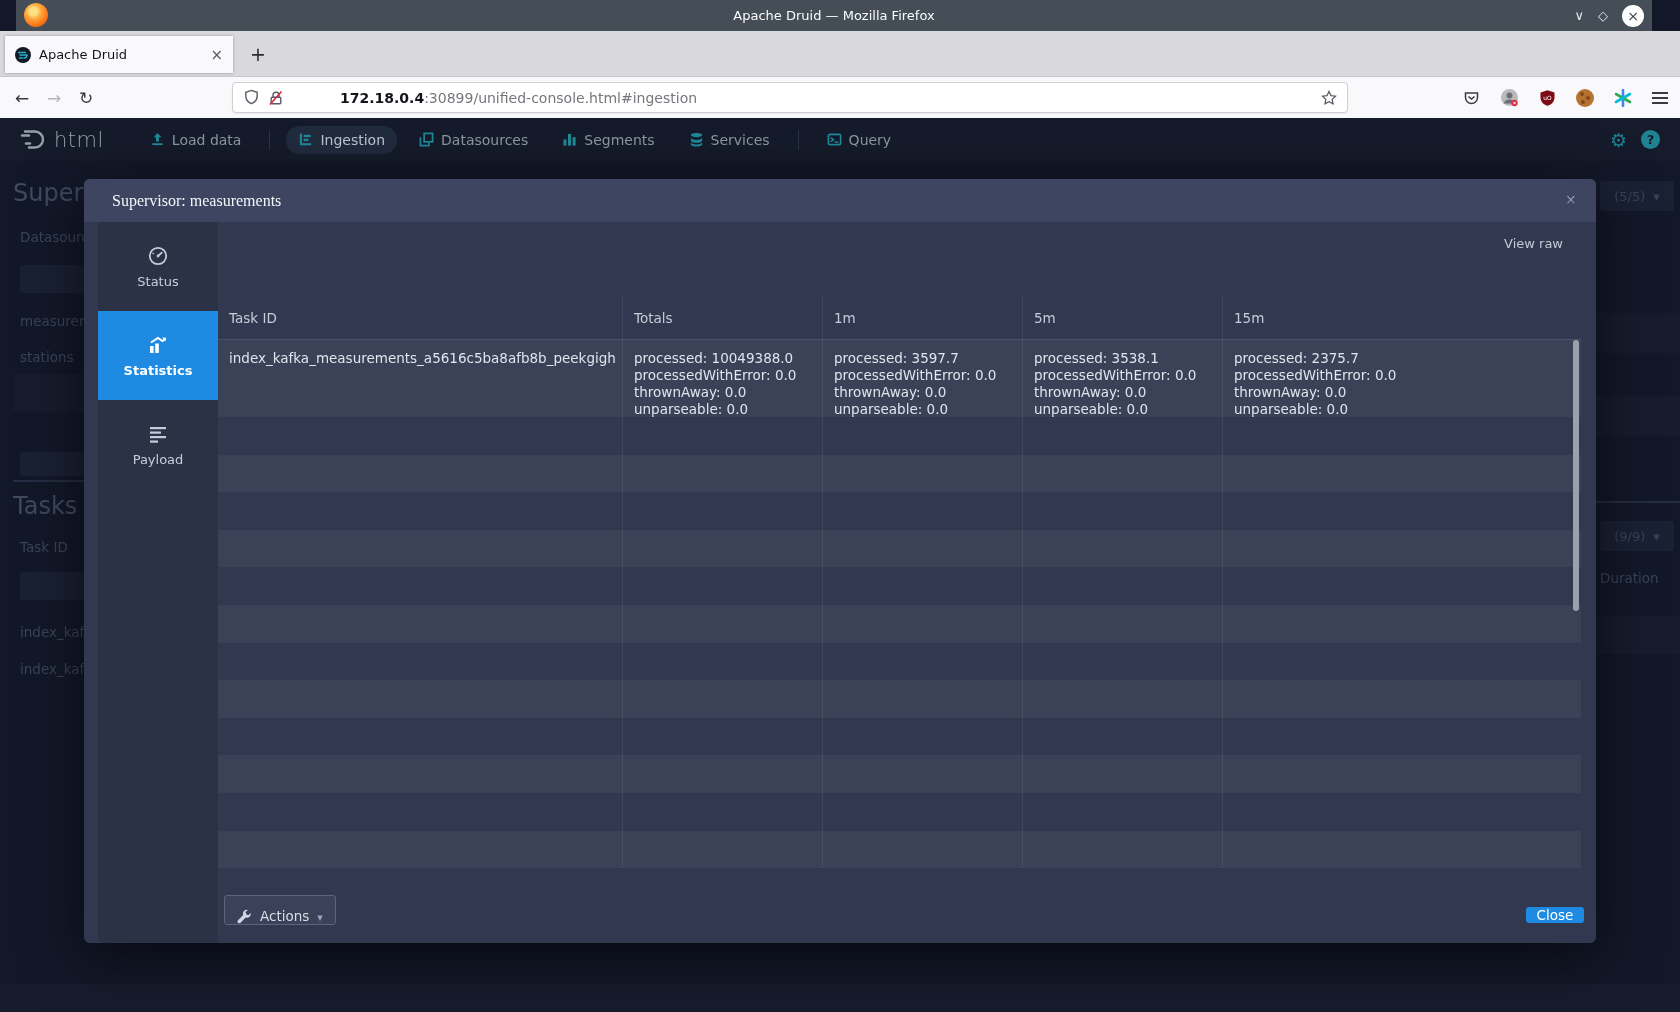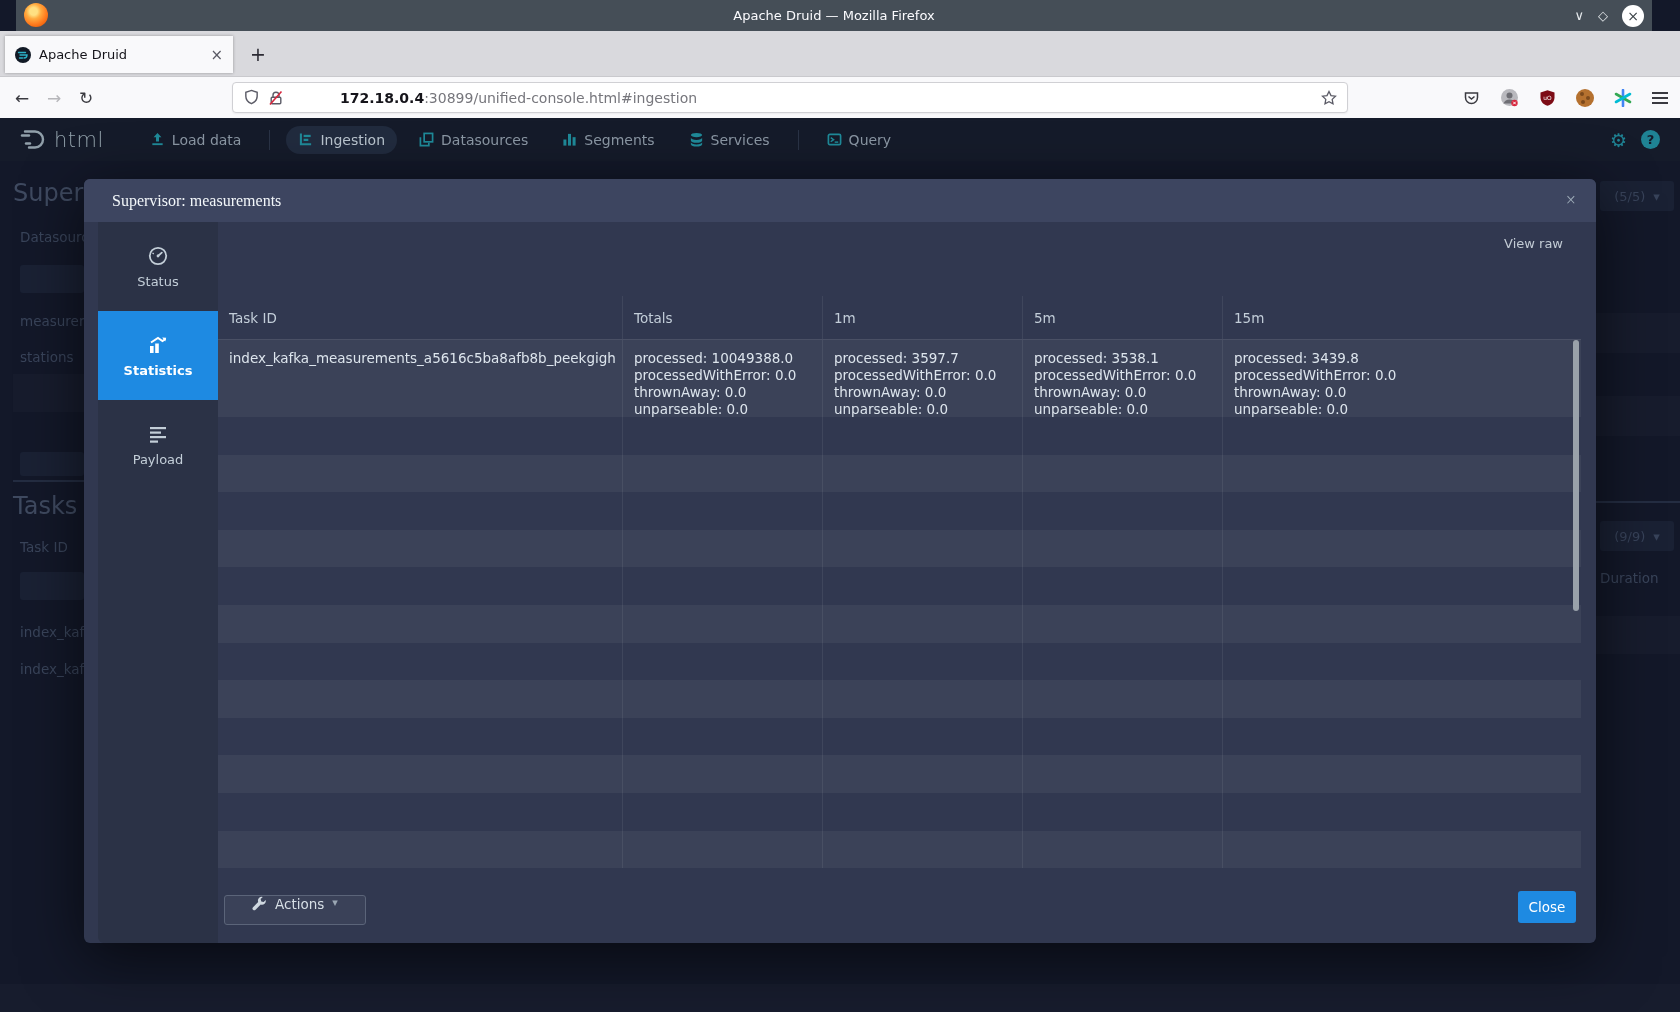--- a/index.html
+++ b/index.html
@@ -81,23 +81,23 @@
   .thcell,.tcell{padding-left:11px;overflow:hidden;}
   .thcell{display:flex;align-items:center;font-size:13.5px;color:var(--head-text);}
   .thcell+.thcell,.tcell+.tcell{border-left:1px solid rgba(255,255,255,.07);}
   .trow.light{background:rgba(255,255,255,.05);}
   .trow.data{height:77px;}
   .trow.data .tcell{padding-top:10px;font-size:13.5px;line-height:17px;color:var(--cell-text);}
   .trow.empty{height:37.6px;}
   .trow.alt{background:rgba(255,255,255,.05);}
   .vscroll{position:absolute;right:2px;top:44px;width:6px;height:271px;background:#99a1aa;border-radius:3px;}
 
-  .actions-btn{position:absolute;left:20px;bottom:18px;height:30px;padding:0 27px;display:flex;align-items:flex-start;gap:8px;background:#3a4158;border:1px solid #5b6479;border-radius:3px;color:#d7dfe6;font-size:13.5px;}
+  .actions-btn{position:absolute;left:20px;bottom:18px;height:30px;padding:0 12px;display:flex;align-items:flex-end;gap:8px;background:#3a4158;border:1px solid #5b6479;border-radius:3px;color:#d7dfe6;font-size:13.5px;}
   .actions-caret{color:#9aa6b3;font-size:11px;}
-  .close-btn{position:absolute;right:20px;bottom:20px;height:32px;width:58px;background:var(--accent-blue);border-radius:3px;color:#fff;font-size:13.5px;display:flex;align-items:center;justify-content:center;}
+  .close-btn{position:absolute;right:12px;bottom:20px;height:16px;width:58px;background:var(--accent-blue);border-radius:3px;color:#fff;font-size:13.5px;display:flex;align-items:center;justify-content:center;}
 </style>
 </head>
 <body>
 
 <div class="titlebar">
   <div class="ff-logo"></div>
   <div class="win-title">Apache Druid — Mozilla Firefox</div>
   <div class="win-controls">
     <span>∨</span>
     <span>◇</span>
@@ -339,21 +339,21 @@
           <div>thrownAway: 0.0</div>
           <div>unparseable: 0.0</div>
         </div>
         <div class="tcell">
           <div>processed: 3538.1</div>
           <div>processedWithError: 0.0</div>
           <div>thrownAway: 0.0</div>
           <div>unparseable: 0.0</div>
         </div>
         <div class="tcell">
-          <div>processed: 3439.8</div>
+          <div>processed: 2375.7</div>
           <div>processedWithError: 0.0</div>
           <div>thrownAway: 0.0</div>
           <div>unparseable: 0.0</div>
         </div>
       </div>
 
       <div>
           <div class="trow empty">
             <div class="tcell"></div>
             <div class="tcell"></div>

